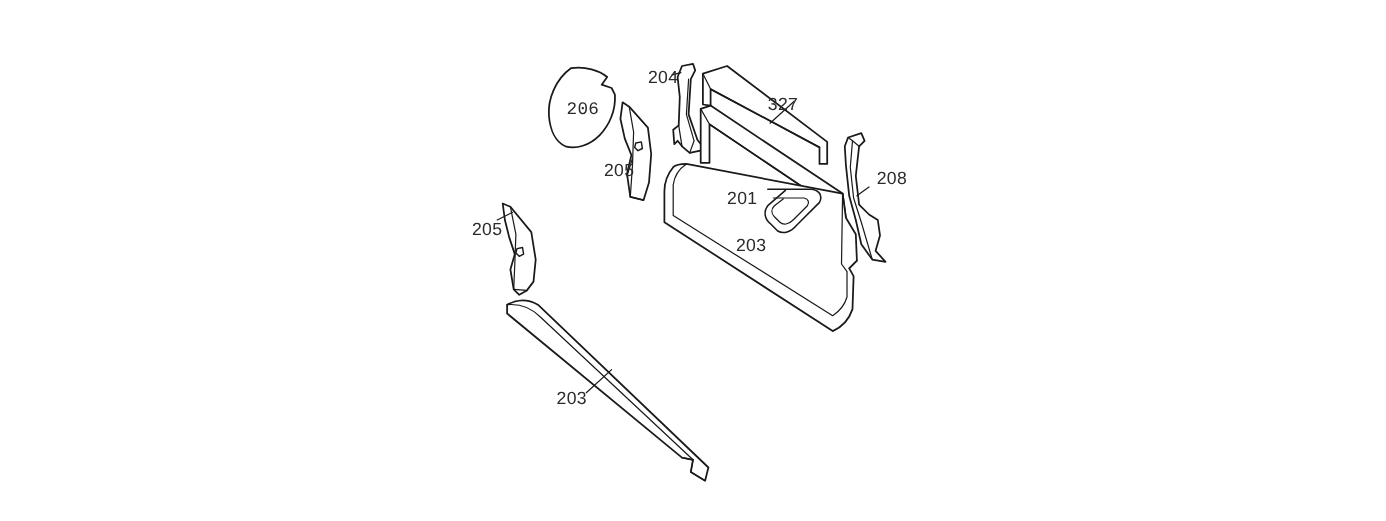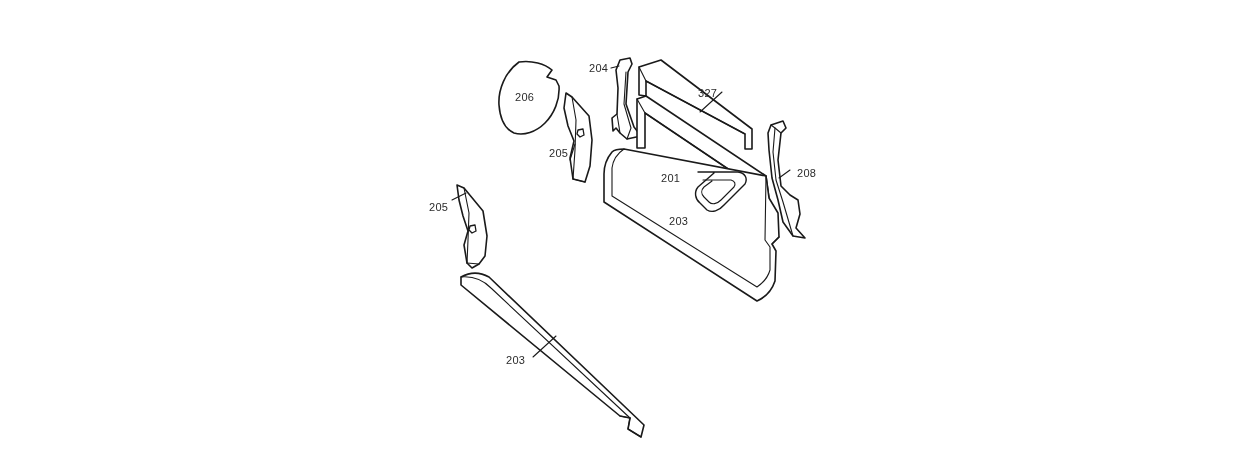--- a/index.html
+++ b/index.html
@@ -55,21 +55,21 @@
   }
   .lead-line {
     fill: none;
     stroke: #1a1a1a;
     stroke-width: 1.1;
     stroke-linecap: round;
   }
   .ref-label {
     position: absolute;
     font-family: "Liberation Sans", sans-serif;
-    font-size: 11px;
+    font-size: 16px;
     font-weight: 400;
     color: #2b2b2b;
     letter-spacing: 0.3px;
     white-space: nowrap;
     line-height: 1;
     user-select: none;
   }
 </style>
 </head>
 <body>
@@ -264,21 +264,21 @@
   <div class="ref-label" style="left:661px; top:137px;margin-top:36px;">201</div>
 
   <div class="ref-label" style="left:698px; top:88px;">327</div>
 
   <div class="ref-label" style="left:669px; top:216px;">203</div>
 
   <div class="ref-label" style="left:589px; top:63px;">204</div>
 
   <div class="ref-label" style="left:549px; top:148px;">205</div>
 
-  <div class="ref-label" style="left:515px; top:92px;">206</div>
+  <div class="ref-label" style="left:515px; top:92px;font-family:Liberation Mono, monospace;">206</div>
 
   <div class="ref-label" style="left:429px; top:202px;">205</div>
 
   <div class="ref-label" style="left:506px; top:355px;">203</div>
 
-  <div class="ref-label" style="left:797px; top:168px;">208</div>
+  <div class="ref-label" style="left:797px; top:155px;">208</div>
 
 </div>
 
 </body></html>

